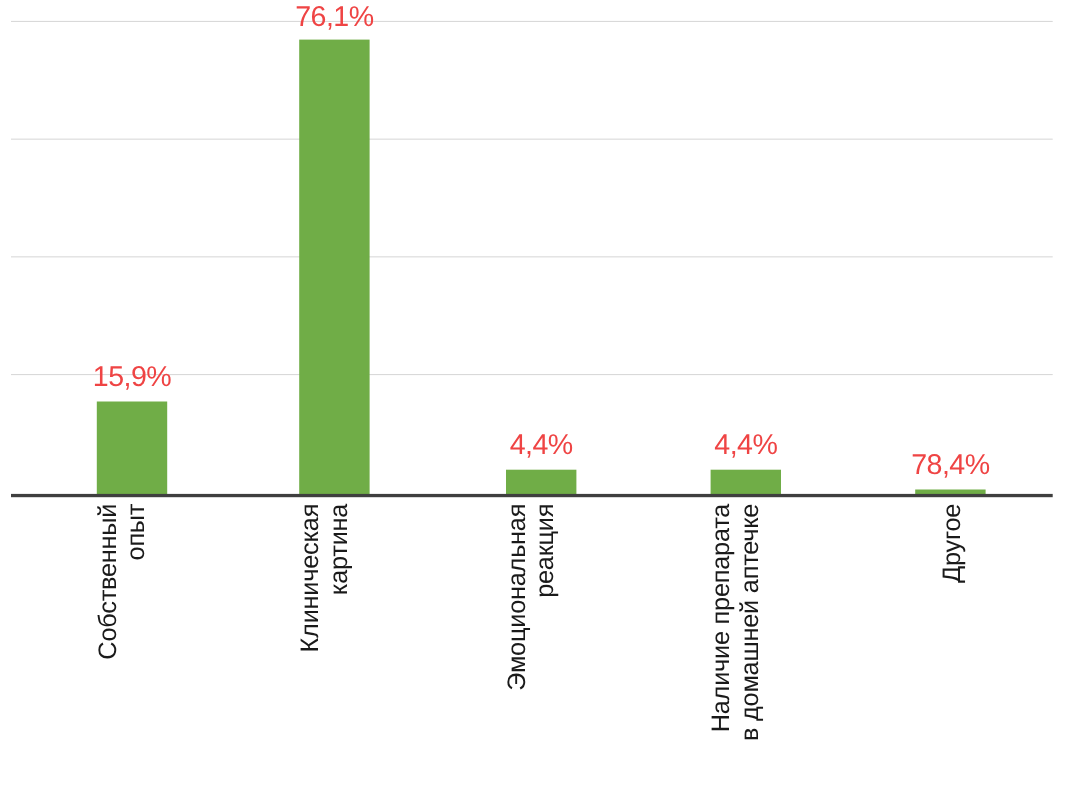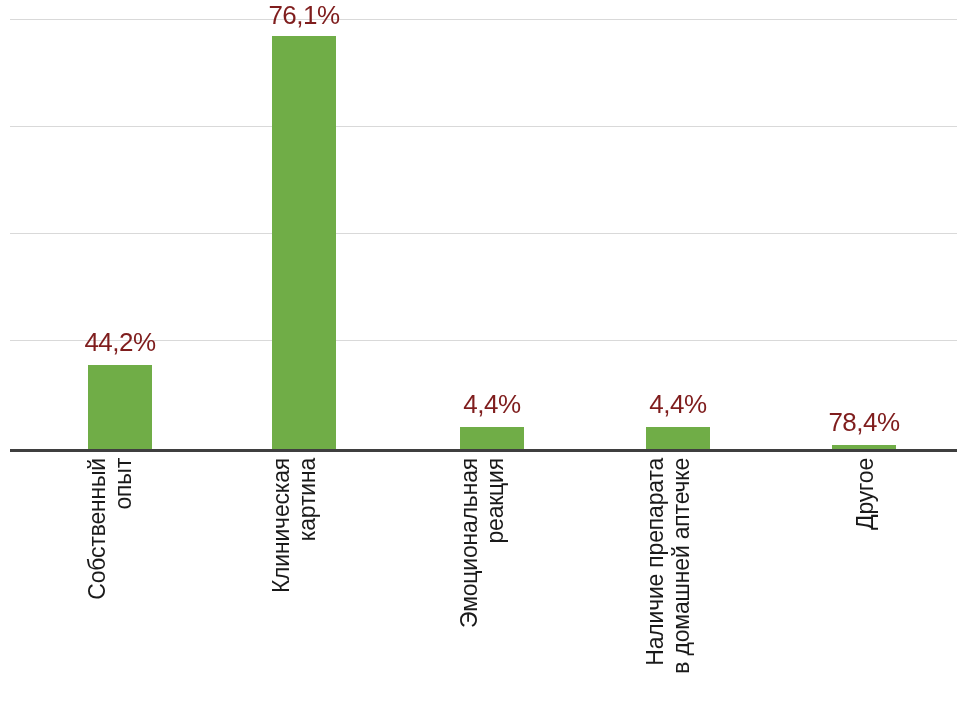--- a/index.html
+++ b/index.html
@@ -53,21 +53,21 @@
     background: #70ad47;
   }
 
   
   .value-label {
     position: absolute;
     width: 120px;
     text-align: center;
     font-size: 26px;
     line-height: 30px;
-    color: #7f1d1d;
+    color: #ef4444;
     font-family: "Liberation Sans", sans-serif;
     letter-spacing: -0.5px;
     white-space: nowrap;
   }
 
   
   .cat-labels {
     position: absolute;
     left: 0;
     top: 452px;
@@ -110,21 +110,21 @@
     <div class="gridline" style="top:340px;"></div>
 
     <div class="bar" style="left:88px;  height:85px;"></div>
     <div class="bar" style="left:272px; height:414px;"></div>
     <div class="bar" style="left:460px; height:23px;"></div>
     <div class="bar" style="left:646px; height:23px;"></div>
     <div class="bar" style="left:832px; height:5px;"></div>
 
     <div class="axis-line" style="top:449px;"></div>
 
-    <div class="value-label" style="left:60px;  top:327px;">44,2%</div>
+    <div class="value-label" style="left:60px;  top:327px;">15,9%</div>
     <div class="value-label" style="left:244px; top:0px;">76,1%</div>
     <div class="value-label" style="left:432px; top:389px;">4,4%</div>
     <div class="value-label" style="left:618px; top:389px;">4,4%</div>
     <div class="value-label" style="left:804px; top:407px;">78,4%</div>
 
   </div>
 
   <div class="cat-labels">
 
     <div class="cat-label" style="left:84px;">

